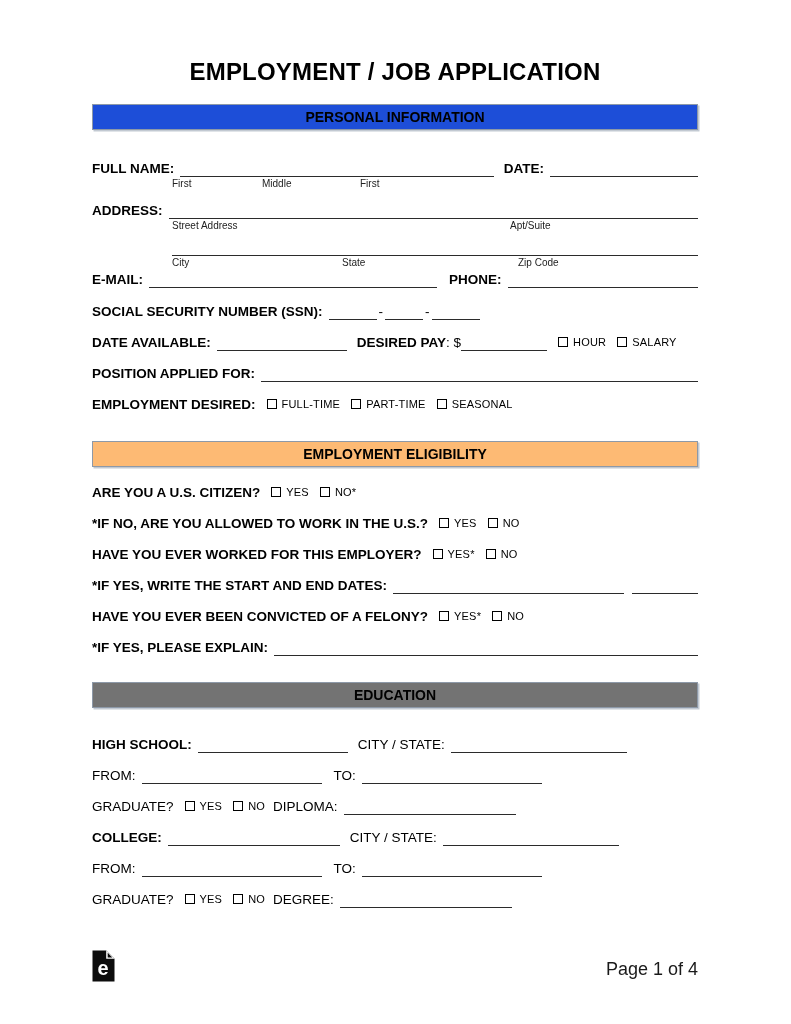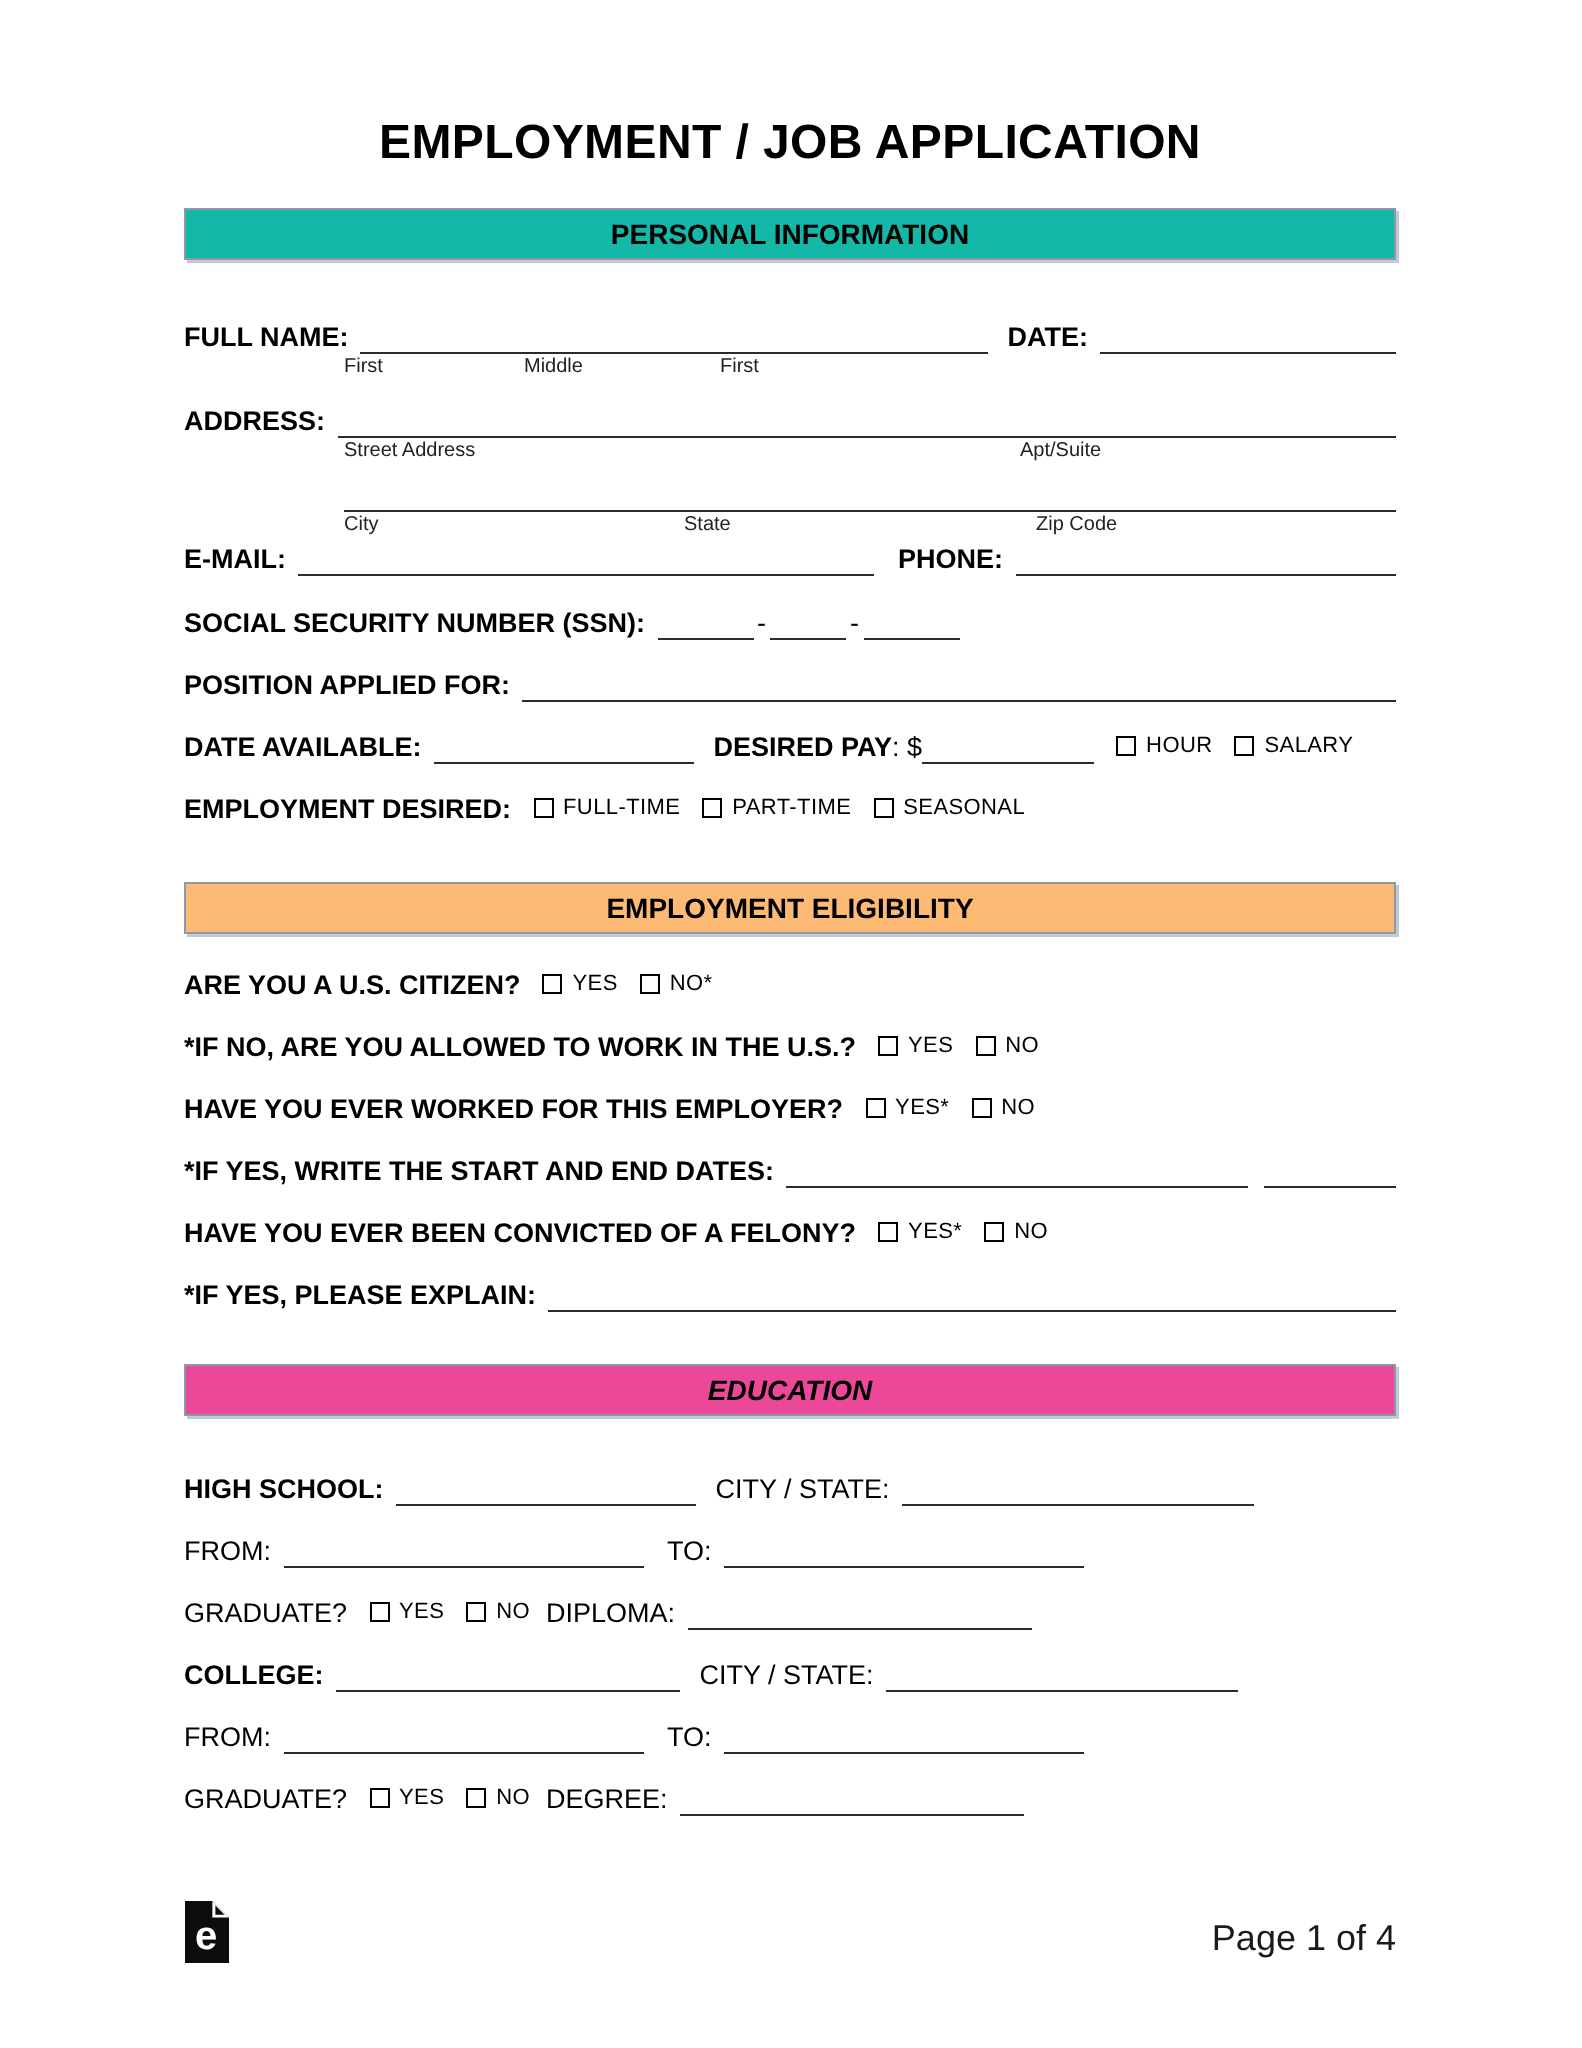--- a/index.html
+++ b/index.html
@@ -48,21 +48,21 @@
   .h13{height:13px}
 </style>
 </head>
 <body>
 
 <div class="page">
   <div class="content">
 
     <div class="title">EMPLOYMENT / JOB APPLICATION</div>
 
-    <div class="bar" style="background: #14b8a6; border-color: rgb(141, 153, 168);">PERSONAL INFORMATION</div>
+    <div class="bar" style="background: #1d4ed8; border-color: rgb(141, 153, 168);">PERSONAL INFORMATION</div>
 
     <div class="row mt30">
       <span class="bl">FULL NAME:</span>
       <span class="fl grow ml6"></span>
       <span class="bl ml10">DATE:</span>
       <span class="fl ml6" style="width:148px"></span>
     </div>
     <div class="subrow">
       <span style="left:80px">First</span>
       <span style="left:170px">Middle</span>
@@ -97,41 +97,41 @@
     <div class="row mt15">
       <span class="bl">SOCIAL SECURITY NUMBER (SSN):</span>
       <span class="fl ml6" style="width:48px"></span>
       <span class="rl dash">-</span>
       <span class="fl" style="width:38px"></span>
       <span class="rl dash">-</span>
       <span class="fl" style="width:48px"></span>
     </div>
 
     <div class="row mt14">
-      <span class="bl">POSITION APPLIED FOR:</span>
-      <span class="fl grow ml6"></span>
-    </div>
-
-    <div class="row mt14">
       <span class="bl">DATE AVAILABLE:</span>
       <span class="fl ml6" style="width:130px"></span>
       <span class="bl ml10">DESIRED PAY</span>
       <span class="rl">: $</span>
       <span class="fl" style="width:86px"></span>
       <span class="opt">
         <span class="cb"></span>
         <span>HOUR</span>
       </span>
       <span class="opt">
         <span class="cb"></span>
         <span>SALARY</span>
       </span>
     </div>
 
     <div class="row mt14">
+      <span class="bl">POSITION APPLIED FOR:</span>
+      <span class="fl grow ml6"></span>
+    </div>
+
+    <div class="row mt14">
       <span class="bl">EMPLOYMENT DESIRED:</span>
       <span class="opt">
         <span class="cb"></span>
         <span>FULL-TIME</span>
       </span>
       <span class="opt">
         <span class="cb"></span>
         <span>PART-TIME</span>
       </span>
       <span class="opt">
@@ -194,21 +194,21 @@
         <span class="cb"></span>
         <span>NO</span>
       </span>
     </div>
 
     <div class="row mt14">
       <span class="bl">*IF YES, PLEASE EXPLAIN:</span>
       <span class="fl grow ml6"></span>
     </div>
 
-    <div class="bar mt26" style="background: #ec4899; border-color: rgb(141, 153, 168); font-style: italic;">EDUCATION</div>
+    <div class="bar mt26" style="background: #737373; border-color: rgb(141, 153, 168);">EDUCATION</div>
 
     <div class="row mt28">
       <span class="bl">HIGH SCHOOL:</span>
       <span class="fl ml6" style="width:150px"></span>
       <span class="rl ml10">CITY / STATE:</span>
       <span class="fl ml6" style="width:176px"></span>
     </div>
 
     <div class="row mt14">
       <span class="rl">FROM:</span>

